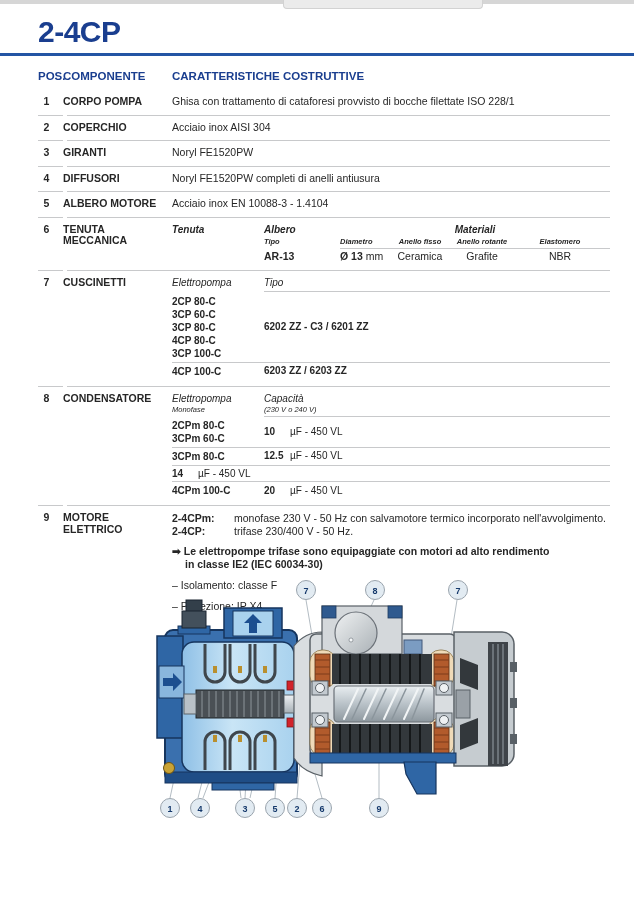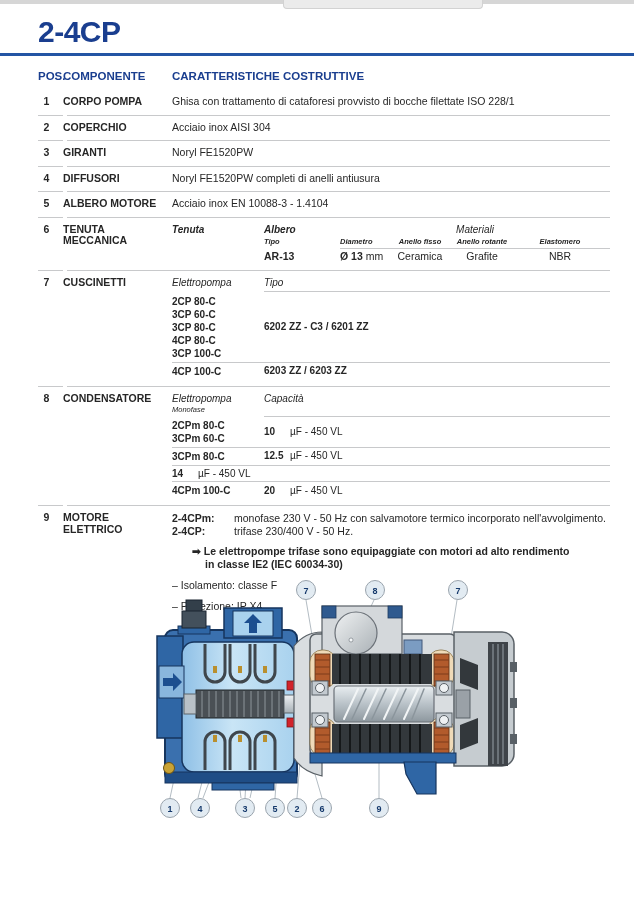--- a/index.html
+++ b/index.html
@@ -42,21 +42,21 @@
   .headline{margin-left:92px;height:1px;background:#c8c9cb;margin-top:2px;}
   .group{display:grid;grid-template-columns:92px 1fr;align-items:center;}
   .models div{font-size:10px;font-weight:bold;line-height:13px;}
   .tipo{font-size:10px;font-weight:bold;}
   .capval{font-size:10px;}
   .capval b{display:inline-block;width:26px;}
 
   
   .t9line{display:grid;grid-template-columns:50px 1fr;column-gap:12px;font-size:10.5px;line-height:12.5px;}
   .t9line .lab{font-weight:bold;}
-  .note{font-size:10.5px;font-weight:bold;line-height:12.5px;margin-top:8px;margin-left:20px;}
+  .note{font-size:10.5px;font-weight:bold;line-height:12.5px;margin-top:8px;}
   .note .ind{padding-left:13px;}
   .bullets{margin-top:7px;font-size:10.5px;line-height:11px;}
   .bullets div{margin-top:10px;}
 
   .footer{position:absolute;left:33px;top:920px;font-size:11px;font-weight:bold;color:#2a2a2a;}
 
   .diagram{position:absolute;left:112px;top:570px;width:410px;height:258px;}
   .co-circle{fill:#e2ebf2;stroke:#9aa4ad;stroke-width:1;}
   .co-num{font-size:9px;font-weight:bold;fill:#14386b;text-anchor:middle;font-family:"Liberation Sans",sans-serif;}
   .leader{stroke:#b3bcc3;stroke-width:1;fill:none;}
@@ -114,21 +114,21 @@
       <span>Acciaio inox EN 10088-3 - 1.4104</span>
     </div>
     <div class="sep"></div>
 
     <div class="row">
       <span class="pos">6</span>
       <span class="comp">TENUTA MECCANICA</span>
       <div class="t6">
         <span class="h1">Tenuta</span>
         <span class="h1">Albero</span>
-        <span class="h1 mat-span" style="font-weight:normal">Materiali</span>
+        <span class="h1 mat-span" style="font-weight:bold">Materiali</span>
         <span></span>
         <span class="h2">Tipo</span>
         <span class="h2">Diametro</span>
         <span class="h2 c">Anello fisso</span>
         <span class="h2 c">Anello rotante</span>
         <span class="h2 c">Elastomero</span>
         <span></span>
         <span style="grid-column:1 / span 2"></span>
         <span class="t6-underline"></span>
         <span></span>
@@ -173,20 +173,21 @@
     <div class="sep"></div>
 
     <div class="row">
       <span class="pos">8</span>
       <span class="comp">CONDENSATORE</span>
       <div>
         <div class="subhead">
           <span>Elettropompa</span>
           <span>Capacità</span>
           <span class="small">Monofase</span>
+          <span class="small">(230 V o 240 V)</span>
         </div>
         <div class="headline"></div>
         <div class="group" style="padding:2px 0">
           <div class="models">
             <div>2CPm 80-C</div>
             <div>3CPm 60-C</div>
           </div>
           <div class="capval"><b>10</b><span>µF - 450 VL</span></div>
         </div>
         <div class="subsep"></div>

